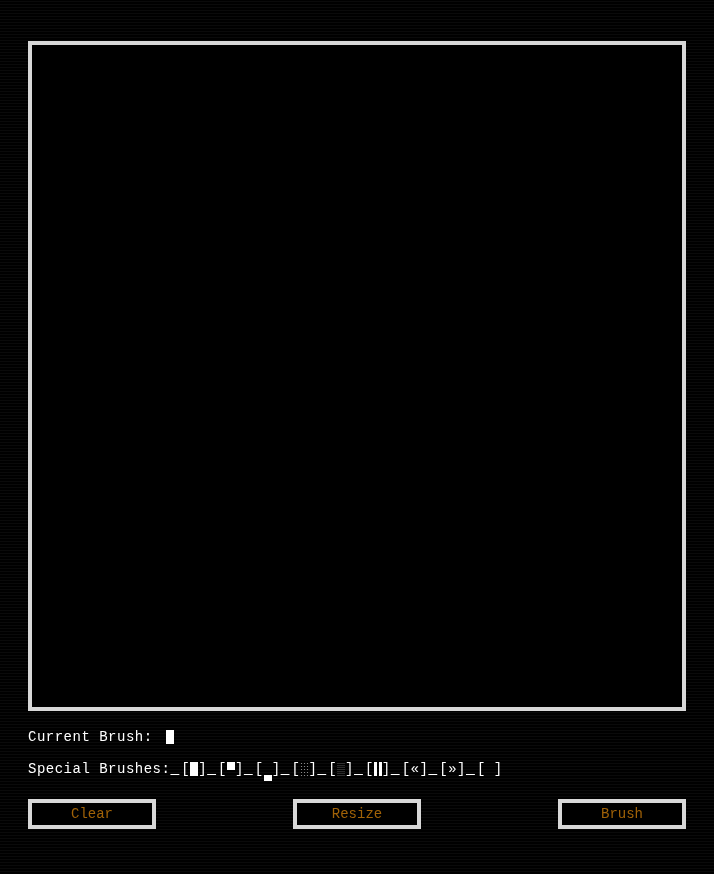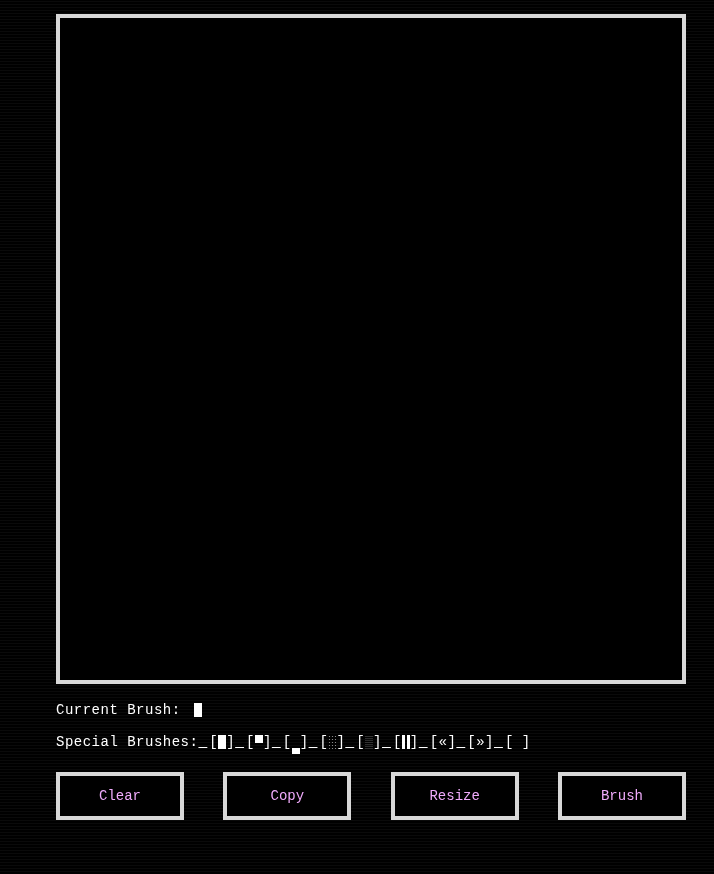--- a/index.html
+++ b/index.html
@@ -17,22 +17,21 @@
       overflow: hidden;
       background-image: repeating-linear-gradient(
         0deg,
         #000000,
         #000000 2px,
         #0a0a0a 2px,
         #0a0a0a 3px
       );
     }
     .container {
-      padding: 14px 28px;
-      margin-left: 28px;
+      padding: 41px 28px;
     }
     .canvas-area {
       width: 100%;
       height: 670px;
       border: 4px solid #d8d8d8;
       background-color: #000000;
     }
     .brush-row {
       display: flex;
       justify-content: space-between;
@@ -77,24 +76,24 @@
       text-align: center;
     }
     .button-row {
       display: flex;
       justify-content: space-between;
       margin-top: 22px;
       gap: 0;
     }
     .btn {
       width: 128px;
-      height: 48px;
+      height: 30px;
       border: 4px solid #d8d8d8;
       background-color: #000000;
-      color: #f0abfc;
+      color: #a16207;
       font-family: 'Courier New', Courier, monospace;
       font-size: 14px;
       cursor: pointer;
       display: flex;
       align-items: center;
       justify-content: center;
     }
     
     .g-full {
       display: inline-block;
@@ -164,17 +163,16 @@
     </div>
   </div>
 
   <div class="special-brushes-row">
     <span class="special-brushes-label">Special Brushes:</span>
     <span id="brush-options-container"><span class="brush-option"><span class="bracket">[</span><span class="glyph g-full"></span><span class="bracket">]</span></span> <span class="brush-option"><span class="bracket">[</span><span class="glyph g-upper"></span><span class="bracket">]</span></span> <span class="brush-option"><span class="bracket">[</span><span class="glyph g-lower"></span><span class="bracket">]</span></span> <span class="brush-option"><span class="bracket">[</span><span class="glyph g-light"></span><span class="bracket">]</span></span> <span class="brush-option"><span class="bracket">[</span><span class="glyph g-medium"></span><span class="bracket">]</span></span> <span class="brush-option"><span class="bracket">[</span><span class="glyph g-vbar"></span><span class="bracket">]</span></span> <span class="brush-option"><span class="bracket">[</span><span class="glyph ">«</span><span class="bracket">]</span></span> <span class="brush-option"><span class="bracket">[</span><span class="glyph ">»</span><span class="bracket">]</span></span> <span class="brush-option"><span class="bracket">[</span><span class="glyph g-space"></span><span class="bracket">]</span></span> </span>
   </div>
 
   <div class="button-row">
     <button class="btn">Clear</button>
-    <button class="btn">Copy</button>
     <button class="btn">Resize</button>
     <button class="btn">Brush</button>
   </div>
 </div>
 
 </body></html>

